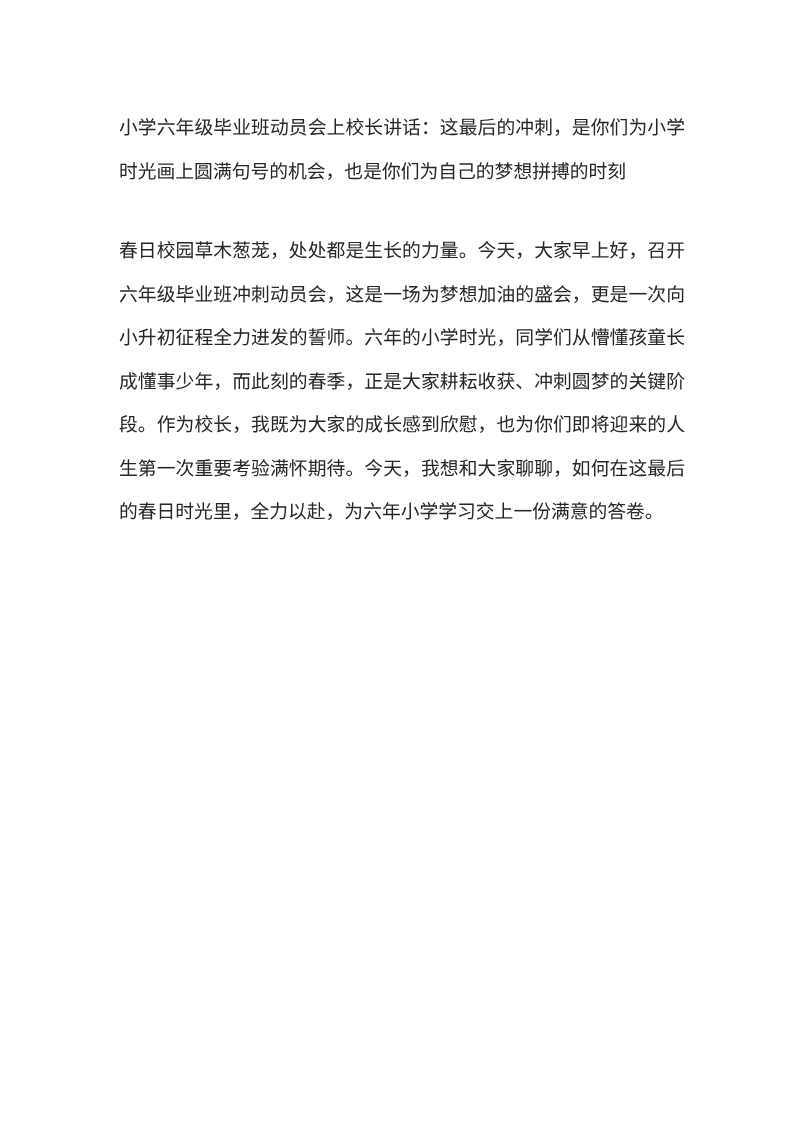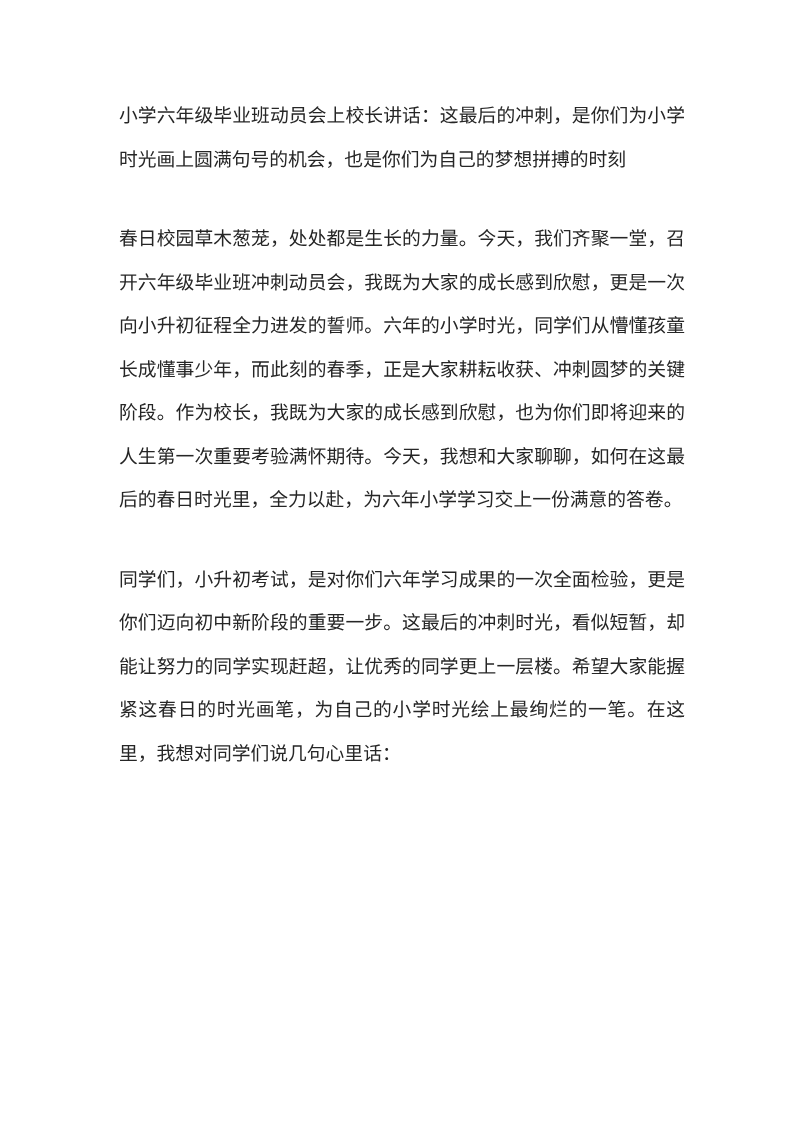--- a/index.html
+++ b/index.html
@@ -4,21 +4,21 @@
 <style>
   html, body {
     margin: 0;
     padding: 0;
     background: #ffffff;
   }
   .page {
     position: relative;
     width: 793px;
     height: 1096px;
-    margin: 0 auto;
+    margin: 12px auto;
     background: #ffffff;
     overflow: hidden;
     box-sizing: border-box;
   }
   .doc-body {
     position: absolute;
     left: 119px;
     top: 94px;
     width: 566px;
   }
@@ -36,16 +36,15 @@
     word-break: normal;
     -webkit-font-smoothing: antialiased;
   }
 </style>
 </head>
 <body>
 
 <div class="page">
   <div class="doc-body">
     <p>小学六年级毕业班动员会上校长讲话：这最后的冲刺，是你们为小学时光画上圆满句号的机会，也是你们为自己的梦想拼搏的时刻</p>
-    <p>春日校园草木葱茏，处处都是生长的力量。今天，我们齐聚一堂，召开六年级毕业班冲刺动员会，我既为大家的成长感到欣慰，更是一次向小升初征程全力进发的誓师。六年的小学时光，同学们从懵懂孩童长成懂事少年，而此刻的春季，正是大家耕耘收获、冲刺圆梦的关键阶段。作为校长，我既为大家的成长感到欣慰，也为你们即将迎来的人生第一次重要考验满怀期待。今天，我想和大家聊聊，如何在这最后的春日时光里，全力以赴，为六年小学学习交上一份满意的答卷。</p>
-    <p>同学们，小升初考试，是对你们六年学习成果的一次全面检验，更是你们迈向初中新阶段的重要一步。这最后的冲刺时光，看似短暂，却能让努力的同学实现赶超，让优秀的同学更上一层楼。希望大家能握紧这春日的时光画笔，为自己的小学时光绘上最绚烂的一笔。在这里，我想对同学们说几句心里话：</p>
+    <p>春日校园草木葱茏，处处都是生长的力量。今天，大家早上好，召开六年级毕业班冲刺动员会，这是一场为梦想加油的盛会，更是一次向小升初征程全力进发的誓师。六年的小学时光，同学们从懵懂孩童长成懂事少年，而此刻的春季，正是大家耕耘收获、冲刺圆梦的关键阶段。作为校长，我既为大家的成长感到欣慰，也为你们即将迎来的人生第一次重要考验满怀期待。今天，我想和大家聊聊，如何在这最后的春日时光里，全力以赴，为六年小学学习交上一份满意的答卷。</p>
   </div>
 </div>
 
 </body></html>

